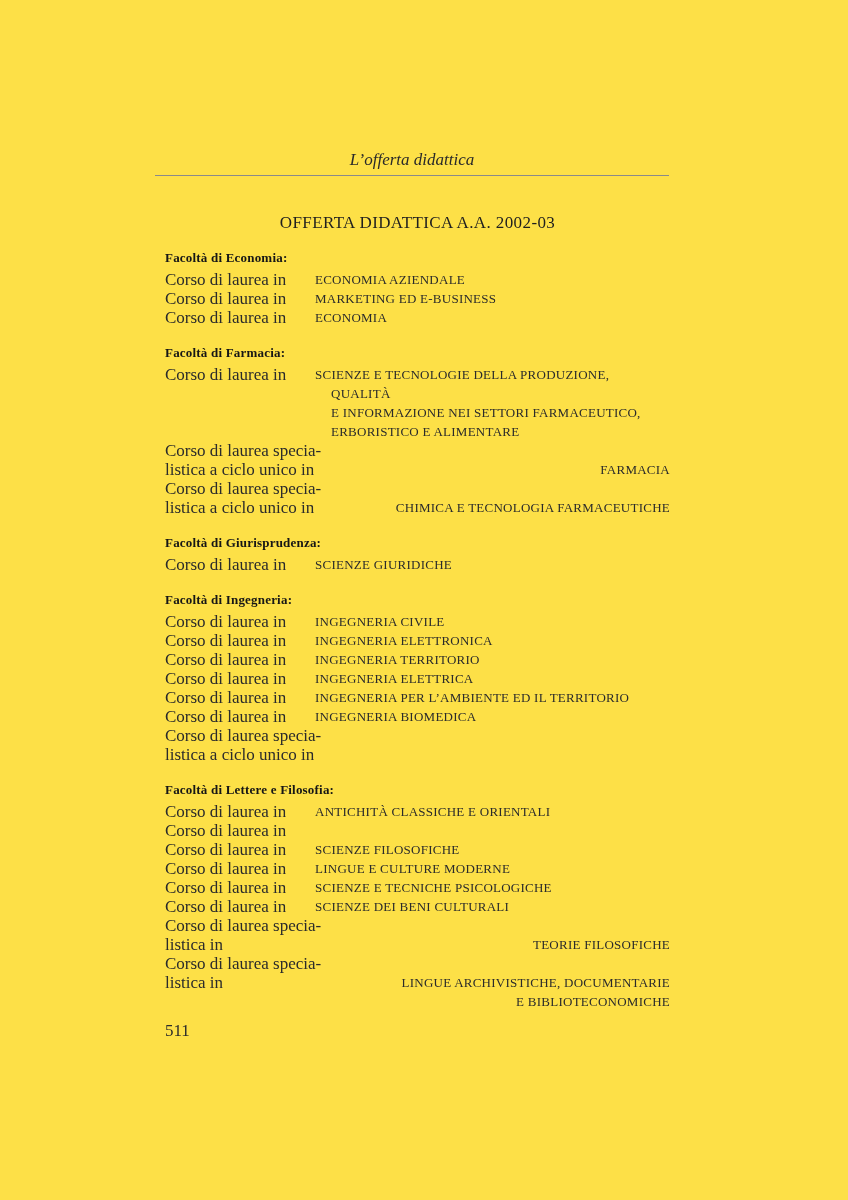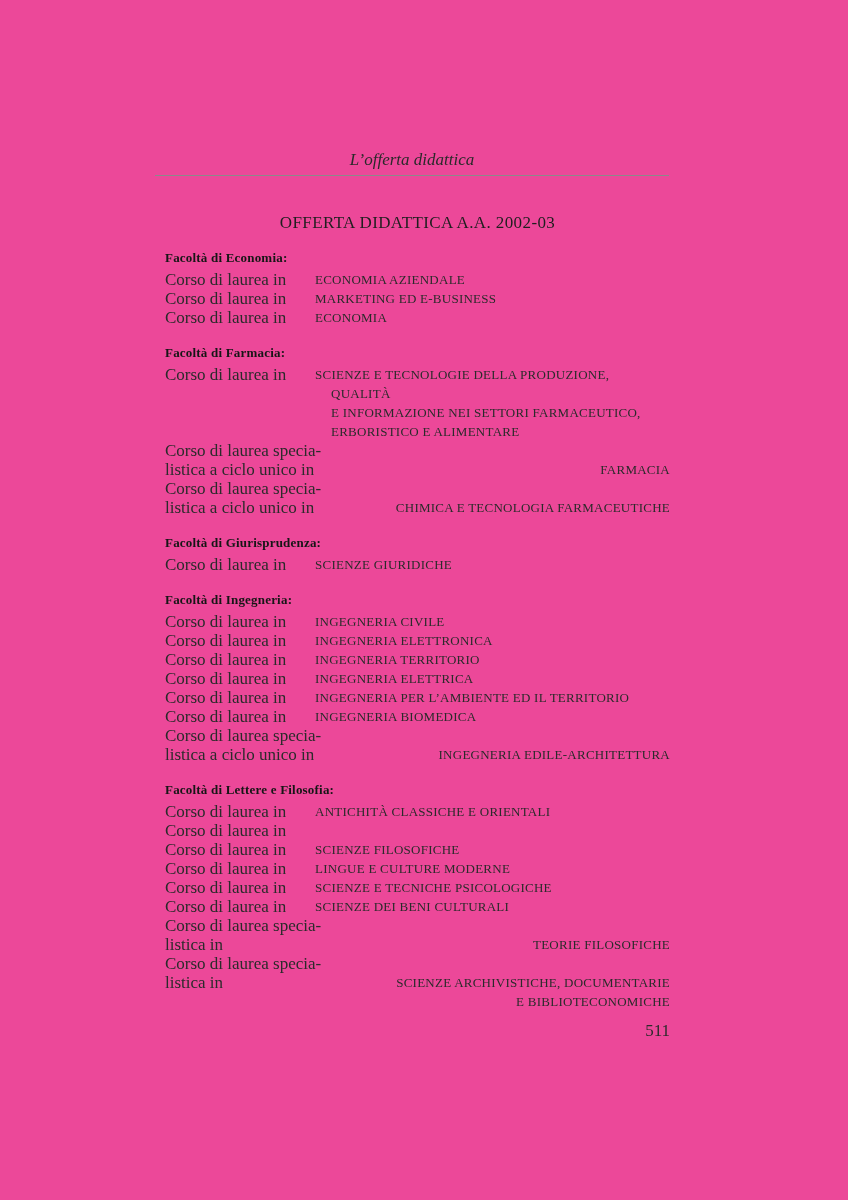--- a/index.html
+++ b/index.html
@@ -1,20 +1,20 @@
 <!DOCTYPE html>
 <html><head>
 <meta charset="utf-8">
 <style>
   html, body { margin: 0; padding: 0; background: #ffffff; }
   .page {
     position: relative;
     width: 848px;
     height: 1200px;
-    background: #ec4899;
+    background: #fde047;
     color: #262626;
     font-family: "Liberation Serif", "DejaVu Serif", serif;
     overflow: hidden;
   }
   .header-block {
     position: absolute;
     top: 150px;
     left: 155px;
     width: 514px;
   }
@@ -73,21 +73,21 @@
     padding-left: 16px;
     text-indent: -16px;
     color: #2b2b2b;
   }
   .row.offset .row-value { padding-top: 19px; text-align: right; }
   .page-number {
     position: absolute;
     top: 1021px;
     left: 165px;
     width: 505px;
-    text-align: right;
+    text-align: left;
     font-size: 17px;
     line-height: 19px;
     color: #2b2b2b;
   }
 </style>
 </head>
 <body>
 
 <div class="page">
 
@@ -163,21 +163,20 @@
             <div class="row-label">Corso di laurea in</div>
             <div class="row-value">INGEGNERIA PER L’AMBIENTE ED IL TERRITORIO</div>
           </div>
           <div class="row">
             <div class="row-label">Corso di laurea in</div>
             <div class="row-value">INGEGNERIA BIOMEDICA</div>
           </div>
           <div class="row offset">
             <div class="row-label">Corso di laurea specia-
 listica a ciclo unico in</div>
-            <div class="row-value">INGEGNERIA EDILE-ARCHITETTURA</div>
           </div>
         </div>
         <div class="section">
           <div class="section-heading">Facoltà di Lettere e Filosofia:</div>
           <div class="row">
             <div class="row-label">Corso di laurea in</div>
             <div class="row-value">ANTICHITÀ CLASSICHE E ORIENTALI</div>
           </div>
           <div class="row">
             <div class="row-label">Corso di laurea in</div>
@@ -199,21 +198,21 @@
             <div class="row-value">SCIENZE DEI BENI CULTURALI</div>
           </div>
           <div class="row offset">
             <div class="row-label">Corso di laurea specia-
 listica in</div>
             <div class="row-value">TEORIE FILOSOFICHE</div>
           </div>
           <div class="row offset">
             <div class="row-label">Corso di laurea specia-
 listica in</div>
-            <div class="row-value">SCIENZE ARCHIVISTICHE, DOCUMENTARIE
+            <div class="row-value">LINGUE ARCHIVISTICHE, DOCUMENTARIE
 E BIBLIOTECONOMICHE</div>
           </div>
         </div>
       </div>
   </div>
 
   <div class="page-number">511</div>
 
 </div>
 

